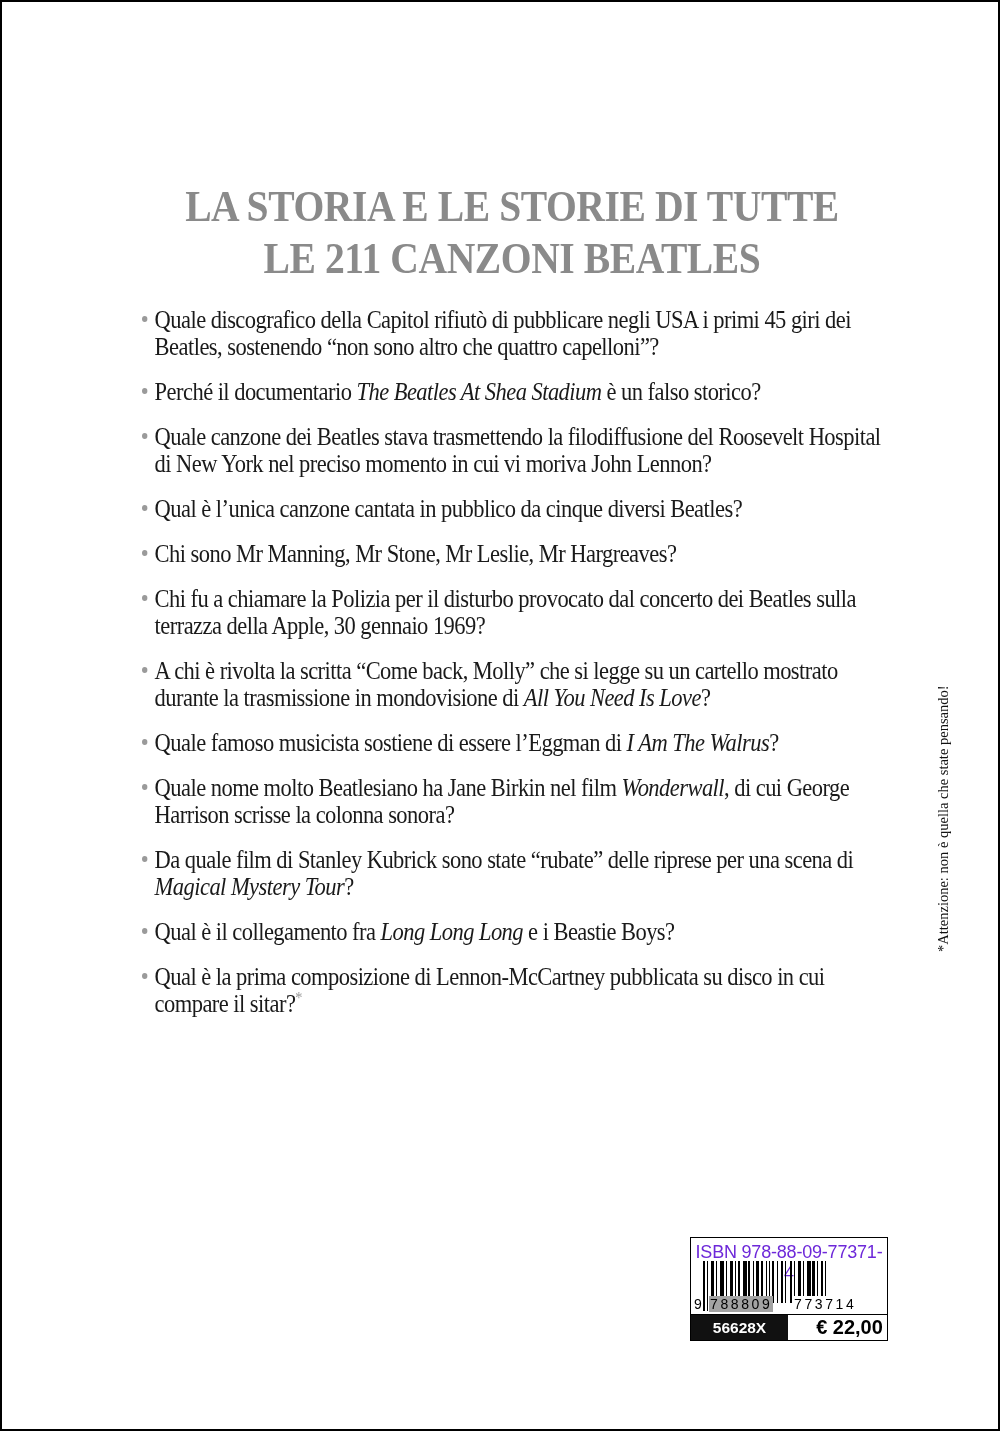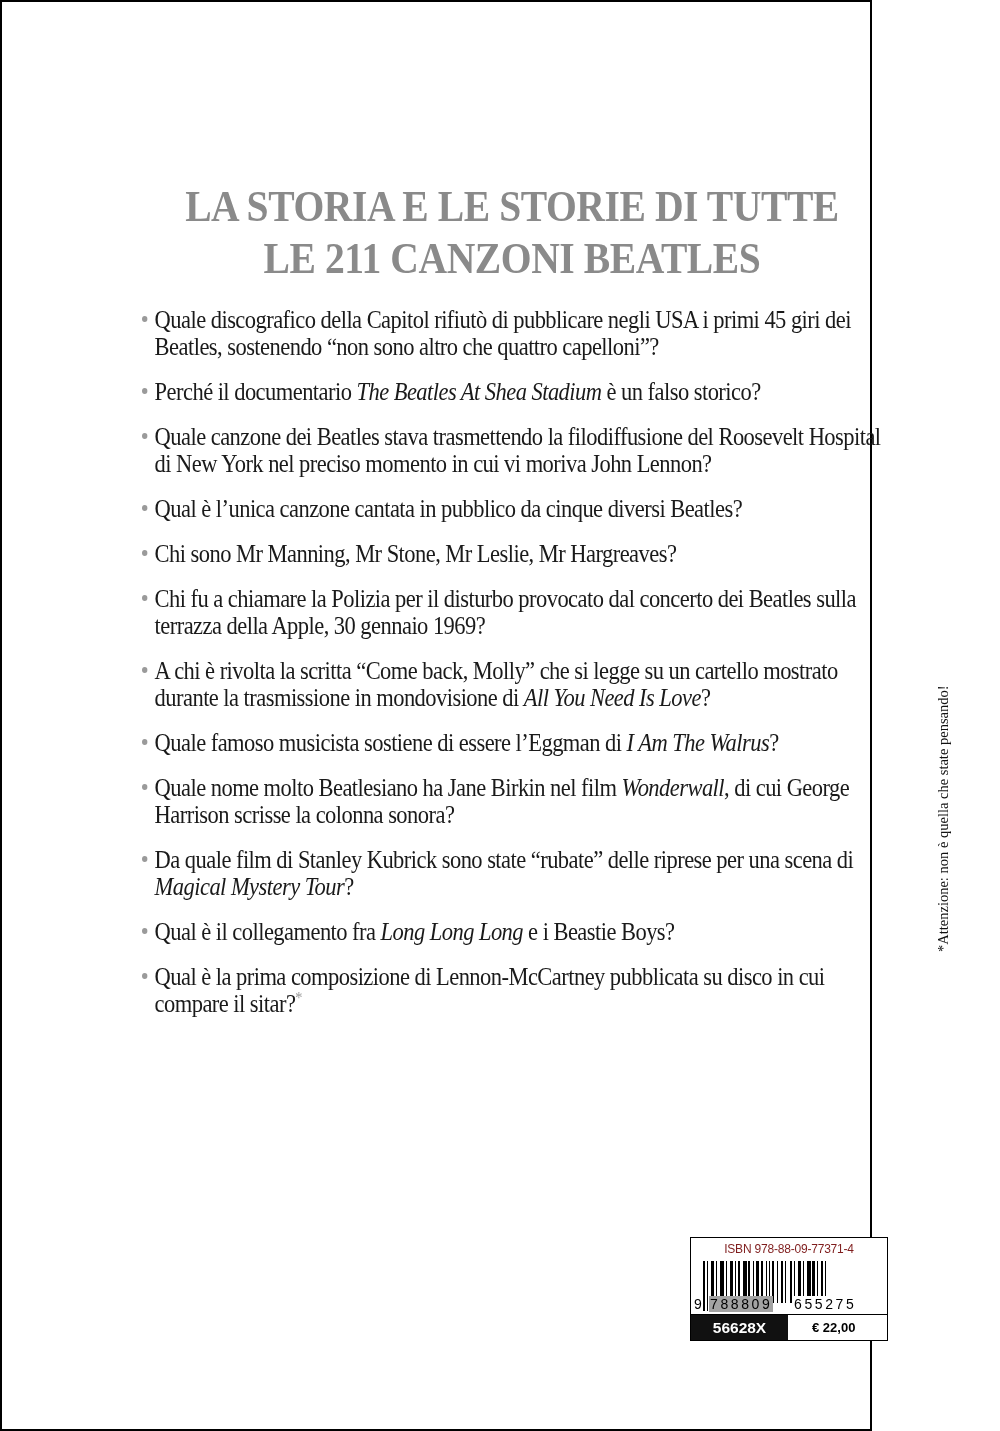--- a/index.html
+++ b/index.html
@@ -1,18 +1,18 @@
 <!DOCTYPE html>
 <html><head>
 <meta charset="utf-8">
 <style>
   html, body { margin: 0; padding: 0; background: #ffffff; }
   body { width: 1000px; height: 1431px; position: relative; overflow: hidden; }
   .page {
-    position: absolute; left: 0; top: 0; width: 872px; height: 1431px;
+    position: absolute; left: 0; top: 0; width: 1000px; height: 1431px;
     box-sizing: border-box; border: 2px solid #000; background: #fff;
   }
   .title {
     position: absolute; left: 100px; top: 178px; width: 820px;
     text-align: center; color: #8a8a8a;
     font-family: "Liberation Serif", "DejaVu Serif", serif;
     font-weight: bold; font-size: 45px; line-height: 52px; letter-spacing: -0.5px;
     transform: scaleX(0.88); transform-origin: center top;
   }
   .title div { white-space: nowrap; }
@@ -39,21 +39,21 @@
     white-space: nowrap; font-family: "Liberation Serif", "DejaVu Serif", serif;
     font-size: 14.5px; color: #111; width: 320px;
   }
   .barcode-box {
     position: absolute; left: 688px; top: 1235px; width: 198px; height: 104px;
     box-sizing: border-box; border: 1.5px solid #000; background: #fff;
     font-family: "Liberation Sans", "DejaVu Sans", sans-serif;
   }
   .isbn {
     position: absolute; left: 0; right: 0; top: 4px; text-align: center;
-    font-size: 12px; color: #7f1d1d; letter-spacing: -0.2px;
+    font-size: 18px; color: #6d28d9; letter-spacing: -0.2px;
   }
   .bars {
     position: absolute; left: 12px; top: 23px; width: 168px; height: 48px;
     display: flex; align-items: flex-start;
   }
   .bars span { display: block; height: 42px; background: #000; }
   .bars span.long { height: 50px; }
   .bars span.gap { background: transparent; }
   .digits {
     position: absolute; left: 0; top: 58px; width: 196px;
@@ -64,22 +64,22 @@
   .digits .d2 { position: absolute; left: 102px; top: 0; letter-spacing: 2.6px; background: #fff; padding: 0 1px; }
   .bottom-row {
     position: absolute; left: 0; right: 0; bottom: 0; height: 25px;
     border-top: 1.5px solid #000; display: flex;
   }
   .code-cell {
     width: 97px; background: #111; color: #fff; font-weight: bold;
     font-size: 15.5px; line-height: 25px; text-align: center;
   }
   .price-cell {
-    flex: 1; color: #000; font-weight: bold; font-size: 13px;
-    line-height: 25px; text-align: left; margin-left: 24px;
+    flex: 1; color: #000; font-weight: bold; font-size: 20px;
+    line-height: 25px; text-align: center; margin-left: 24px;
   }
 </style>
 </head>
 <body>
 
 <div class="page">
 
   <div class="title">
     <div>LA STORIA E LE STORIE DI TUTTE</div>
     <div>LE 211 CANZONI BEATLES</div>
@@ -159,21 +159,21 @@
         <span class="gap" style="width:2px"></span>
         <span style="width:1px"></span>
         <span class="gap" style="width:3px"></span>
       <span class="long" style="width:2px"></span>
         <span class="gap" style="width:2px"></span>
         <span class="long" style="width:1px"></span>
     </div>
     <div class="digits">
       <span class="d0">9</span>
       <span class="d1">788809</span>
-      <span class="d2">655275</span>
+      <span class="d2">773714</span>
     </div>
     <div class="bottom-row">
       <div class="code-cell">56628X</div>
       <div class="price-cell">€ 22,00</div>
     </div>
   </div>
 
 </div>
 
 </body></html>

